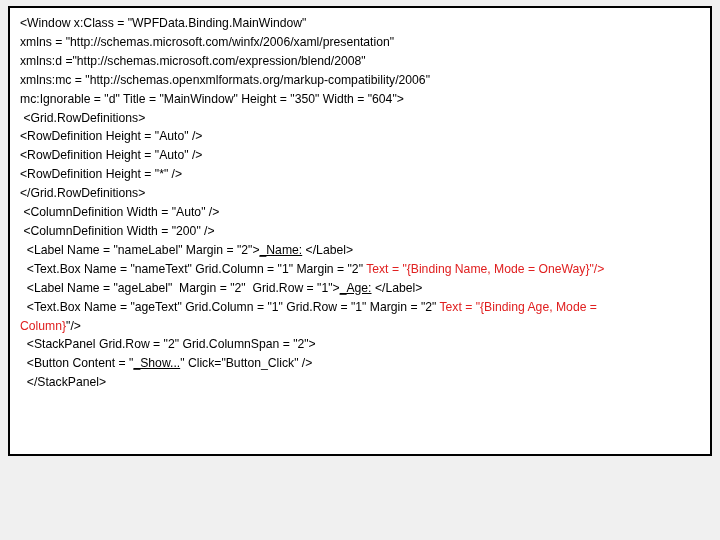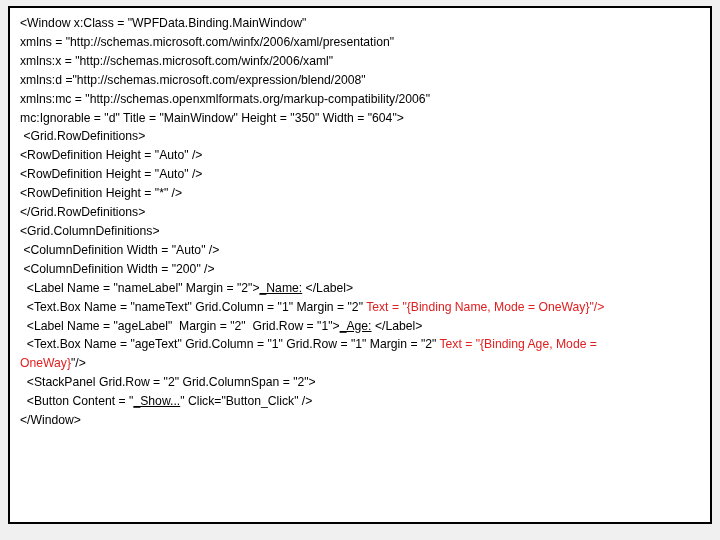--- a/index.html
+++ b/index.html
@@ -12,58 +12,56 @@
   }
   .frame {
     border: 2px solid #000;
     background: #fff;
     margin: 6px 8px;
     padding: 6px 10px 6px 10px;
     font-family: "MS UI Gothic", "Arial", sans-serif;
     font-size: 12.2px;
     line-height: 1.55;
     color: #000;
-    height: 518px;
+    height: 450px;
     box-sizing: border-box;
   }
   .line { white-space: pre; }
   .red { color: #e02020; }
   .underline { text-decoration: underline; margin-top: 20px; }
 </style>
 </head>
 <body>
 
 <div class="frame">
   <div class="line">&lt;Window x:Class = "WPFData.Binding.MainWindow"</div>
   <div class="line">xmlns = "http://schemas.microsoft.com/winfx/2006/xaml/presentation"</div>
-  <div class="line">xmlns:x = "http://schemas.microsoft.com/winfx/2006/xaml"</div>
   <div class="line">xmlns:d ="http://schemas.microsoft.com/expression/blend/2008"</div>
   <div class="line">xmlns:mc = "http://schemas.openxmlformats.org/markup-compatibility/2006"</div>
   <div class="line">mc:Ignorable = "d" Title = "MainWindow" Height = "350" Width = "604"&gt;</div>
   <div class="line"></div>
   <div class="line"> &lt;Grid.RowDefinitions&gt;</div>
   <div class="line">&lt;RowDefinition Height = "Auto" /&gt;</div>
   <div class="line">&lt;RowDefinition Height = "Auto" /&gt;</div>
   <div class="line">&lt;RowDefinition Height = "*" /&gt;</div>
   <div class="line">&lt;/Grid.RowDefinitions&gt;</div>
   <div class="line"></div>
-  <div class="line">&lt;Grid.ColumnDefinitions&gt;</div>
   <div class="line"> &lt;ColumnDefinition Width = "Auto" /&gt;</div>
   <div class="line"> &lt;ColumnDefinition Width = "200" /&gt;</div>
   <div class="line"></div>
 
   <div class="line"><span>  &lt;Label Name = "nameLabel" Margin = "2"&gt;</span><span class="underline">_Name:</span><span> &lt;/Label&gt;</span></div>
 
   <div class="line"><span>  &lt;Text.Box Name = "nameText" Grid.Column = "1" Margin = "2" </span><span class="red">Text = "{Binding Name, Mode = OneWay}"/&gt;</span></div>
 
   <div class="line"><span>  &lt;Label Name = "ageLabel"  Margin = "2"  Grid.Row = "1"&gt;</span><span class="underline">_Age:</span><span> &lt;/Label&gt;</span></div>
 
   <div class="line"><span>  &lt;Text.Box Name = "ageText" Grid.Column = "1" Grid.Row = "1" Margin = "2" </span><span class="red">Text = "{Binding Age, Mode =</span></div>
 
-  <div class="line"><span class="red">OneWay}</span><span>"/&gt;</span></div>
+  <div class="line"><span class="red">Column}</span><span>"/&gt;</span></div>
 
   <div class="line">  &lt;StackPanel Grid.Row = "2" Grid.ColumnSpan = "2"&gt;</div>
 
   <div class="line"><span>  &lt;Button Content = "</span><span class="underline">_Show...</span><span>" Click="Button_Click" /&gt;</span></div>
 
+  <div class="line">  &lt;/StackPanel&gt;</div>
   <div class="line"></div>
-  <div class="line">&lt;/Window&gt;</div>
 </div>
 
 </body></html>

